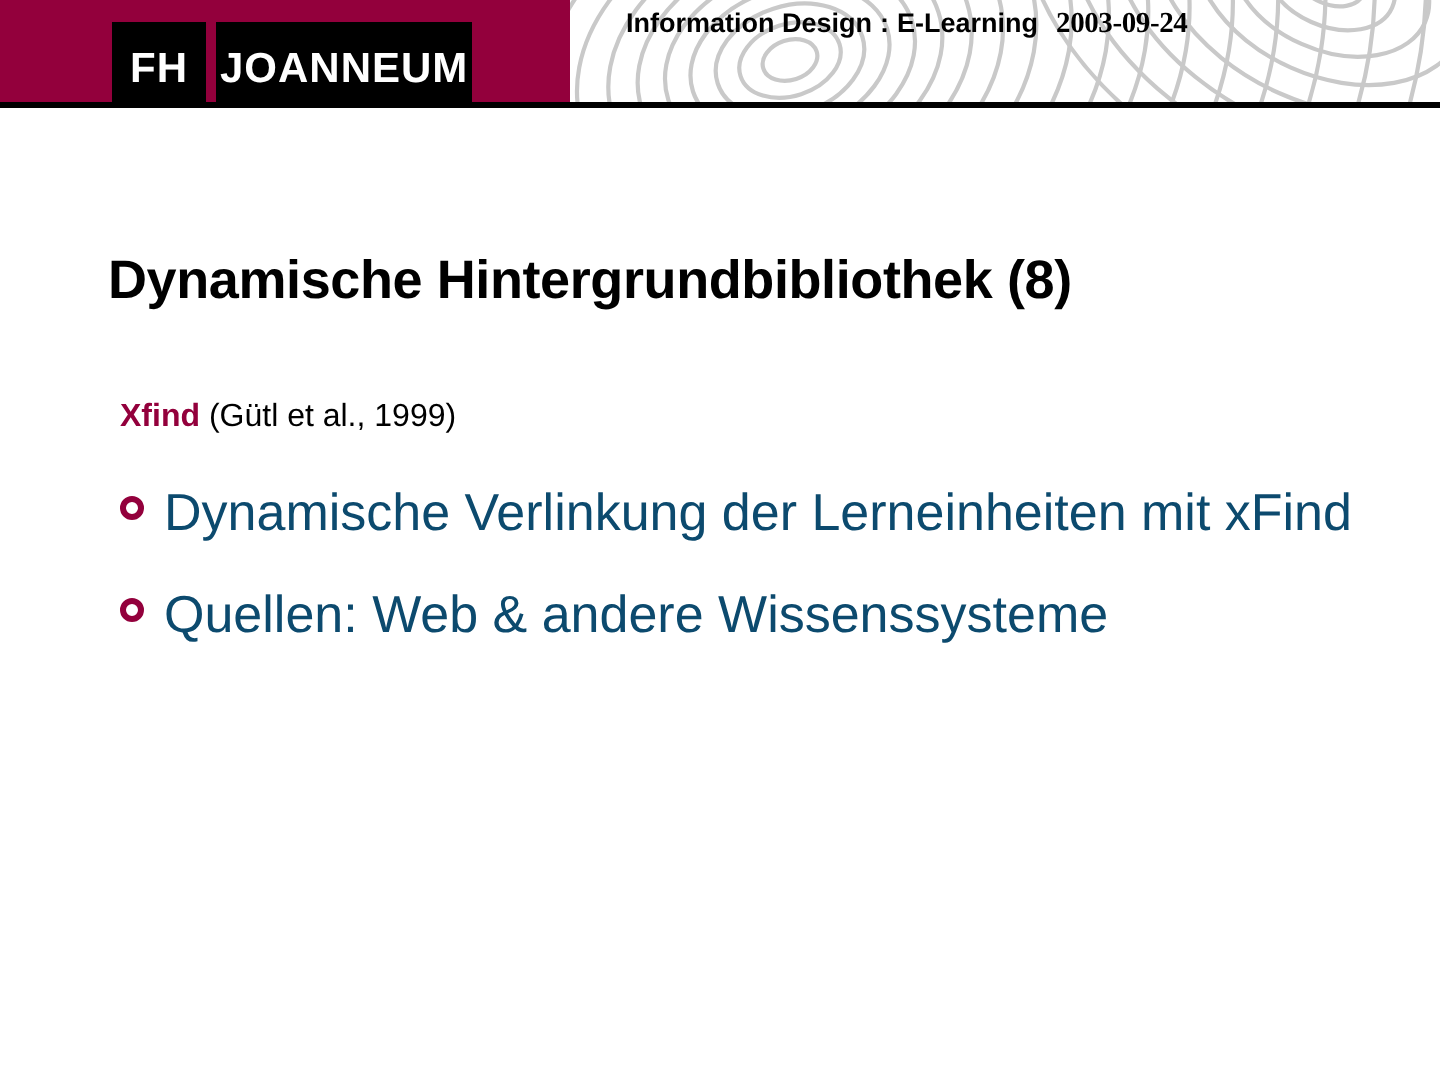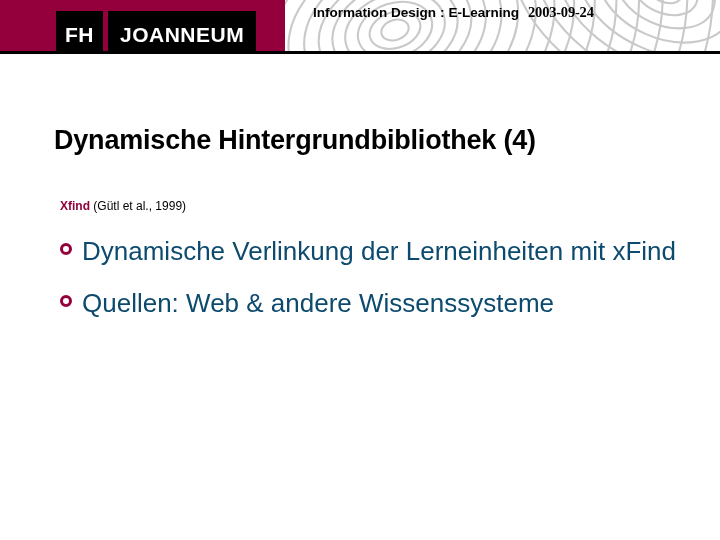--- a/index.html
+++ b/index.html
@@ -79,21 +79,21 @@
     font-weight: bold;
     font-size: 21px;
     letter-spacing: 0.5px;
     display: flex;
     align-items: center;
     justify-content: center;
     padding: 0 9px;
     line-height: 1;
   }
   .logo-box-joanneum {
-    padding: 0 12px;
+    padding: 0 2px;
   }
 
   
   .header-text {
     position: absolute;
     left: 313px;
     top: 4px;
     font-size: 13.5px;
     font-weight: bold;
     color: #000000;
@@ -125,21 +125,21 @@
 
   
   .content {
     position: absolute;
     left: 60px;
     top: 200px;
     width: 620px;
   }
 
   .subhead {
-    font-size: 12px;
+    font-size: 16px;
     color: #000000;
     margin: 0 0 24px 0;
     line-height: 1.1;
     white-space: nowrap;
   }
   .subhead .subhead-key {
     font-weight: bold;
     color: #93003c;
   }
   .subhead .subhead-ref {
@@ -231,21 +231,21 @@
     <span class="logo-box logo-box-joanneum">JOANNEUM</span>
   </div>
 
   <div class="header-text">
     <span>Information Design</span><span class="hdr-sep">:</span><span>E-Learning</span><span class="hdr-date">2003-09-24</span>
   </div>
 </div>
 
 <div class="header-rule"></div>
 
-<h1 class="slide-title">Dynamische Hintergrundbibliothek (4)</h1>
+<h1 class="slide-title">Dynamische Hintergrundbibliothek (8)</h1>
 
 <div class="content">
 
   <p class="subhead">
     <span class="subhead-key">Xfind</span><span class="subhead-ref"> (Gütl et al., 1999)</span>
   </p>
 
   <ul class="bullet-list">
     <li class="bullet-item">
       <span class="bullet-marker"></span>

